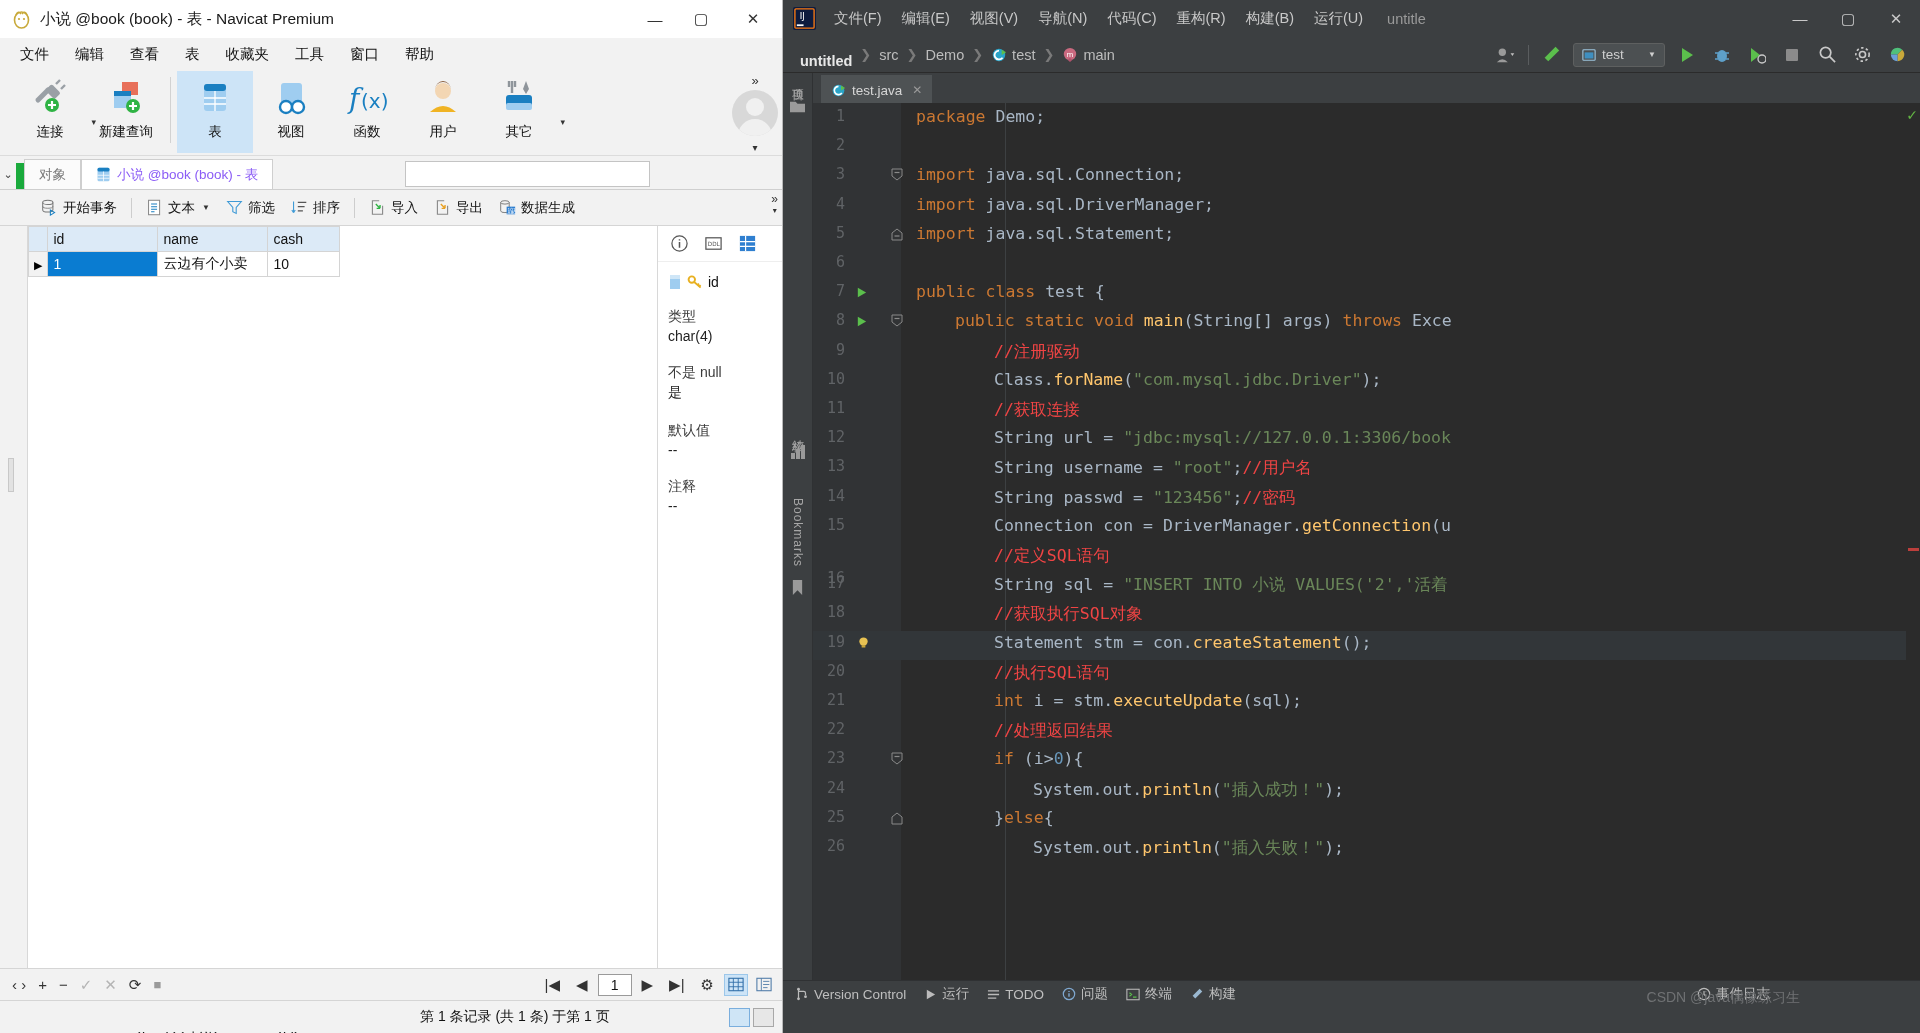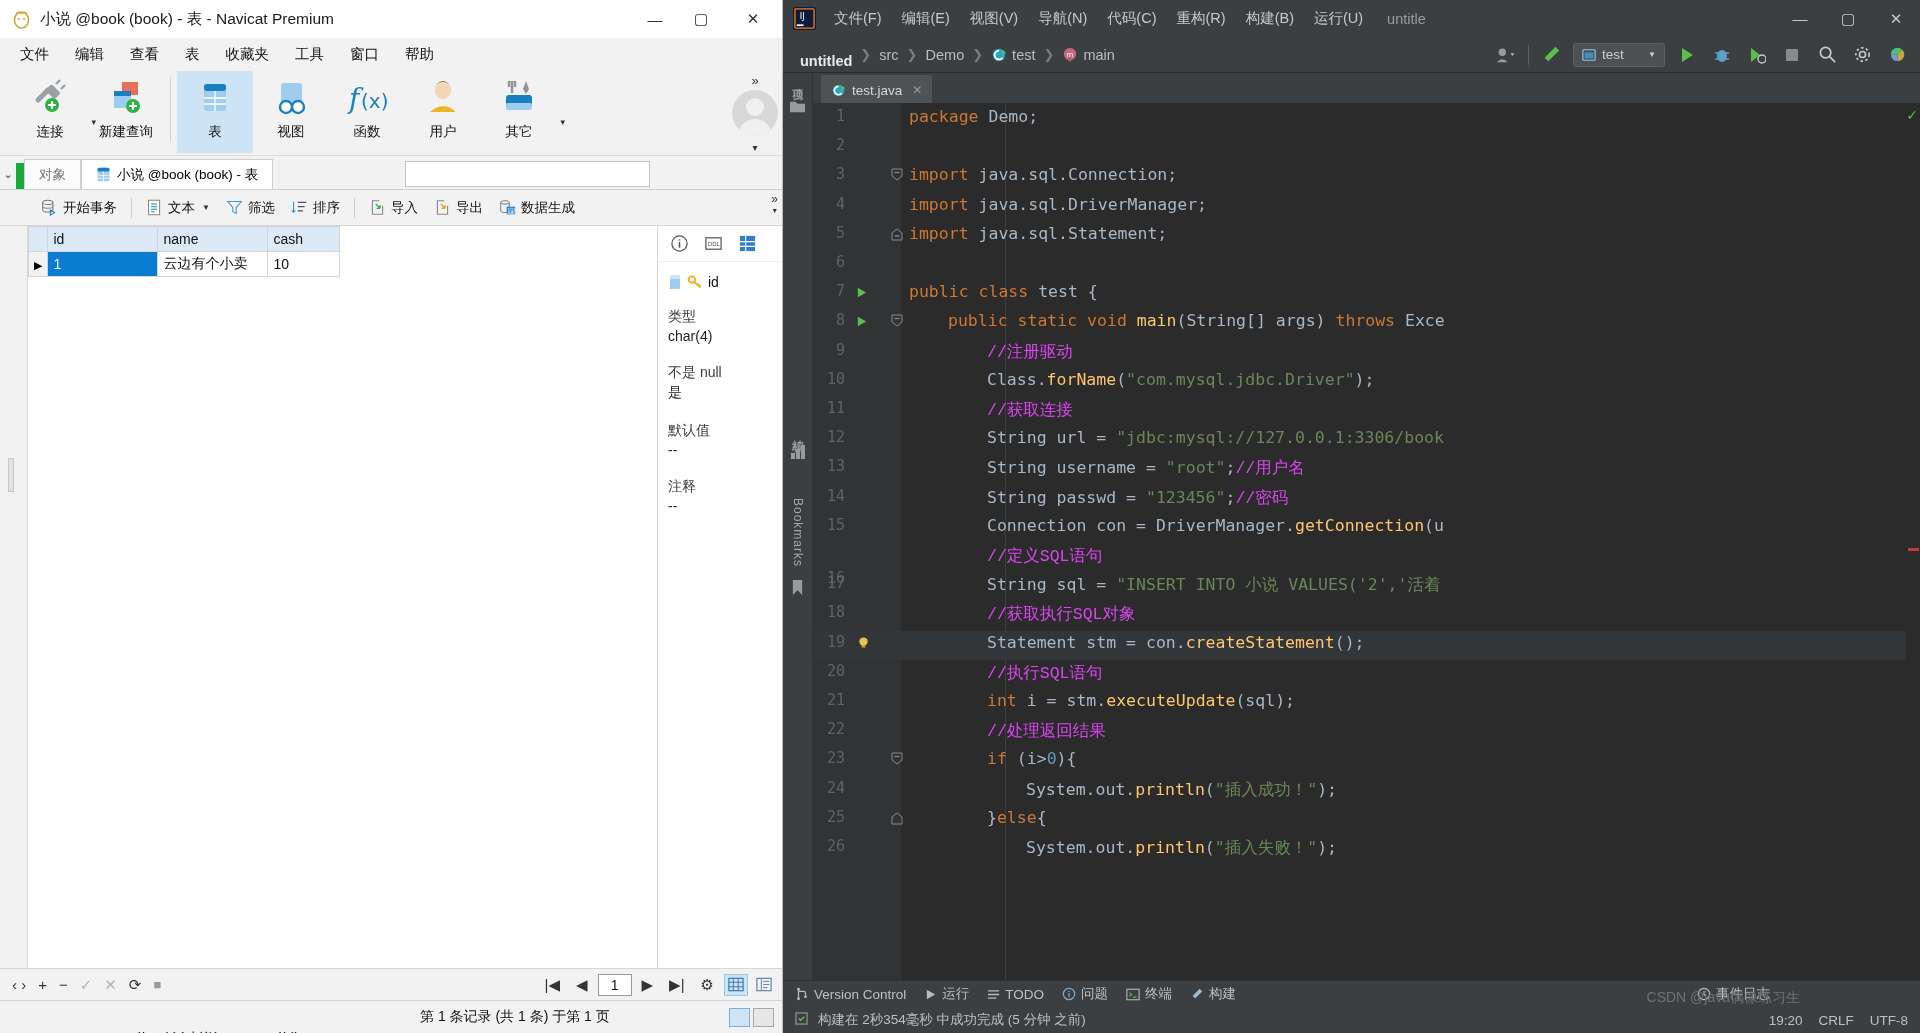--- a/index.html
+++ b/index.html
@@ -45,21 +45,21 @@
      background:#f0f0f0;left:6px;top:29px;}
   .rb-dd { font-size:10px; color:#333; margin-top:6px;}
 
   .nv-tabrow { height:34px; background:#f2f2f2; display:flex; align-items:flex-end;
      border-bottom:1px solid #cfcfcf; position:relative; }
   .nv-chev-l { width:16px; text-align:center; font-size:11px; color:#444; padding-bottom:8px;}
   .nv-greenbar { width:8px; height:26px; background:#1aaa3c; margin-bottom:0px;}
   .nv-tab { height:30px; display:flex; align-items:center; padding:0 14px;
      font-size:13.5px; color:#777; background:#fbfbfb; border:1px solid #cfcfcf;
      border-bottom:none; }
-  .nv-tab.active { background:#ffffff; color:#000000; }
+  .nv-tab.active { background:#ffffff; color:#8b5cf6; }
   .nv-tab .ti { margin-right:6px; display:flex; }
   .nv-searchbox { margin-left:auto; margin-right:132px; width:245px; height:26px;
      background:#fff; border:1px solid #c4c4c4; margin-bottom:2px;}
 
   .nv-toolbar2 { height:36px; background:#f2f2f2; display:flex; align-items:center;
      padding-left:34px; gap:2px; border-bottom:1px solid #d5d5d5; position:relative;}
   .tb2 { display:flex; align-items:center; gap:5px; padding:4px 7px; font-size:13.5px; color:#111;}
   .tb2 .cb { font-size:8px; color:#333; margin-left:2px;}
   .tb2sep { width:1px; height:20px; background:#cdcdcd; margin:0 5px;}
   .tb2-more { position:absolute; right:4px; top:2px; display:flex; flex-direction:column;
@@ -150,26 +150,26 @@
   .ij-tab .x { color:#9a9a9a; font-size:12px; margin-left:4px;}
 
   .codearea { flex:1; display:flex; position:relative; overflow:hidden; background:#2b2b2b;}
   .gutter { width:88px; background:#313335; position:relative; flex:none;}
   .ln { position:absolute; right:56px; font-size:15px; color:#606366;
      font-family:"DejaVu Sans Mono","Liberation Mono",monospace; text-align:right; width:30px;}
   .gmark { position:absolute; right:10px; width:20px; height:20px;
      display:flex; align-items:center; justify-content:center;}
   .codetext { flex:1; position:relative; font-family:"DejaVu Sans Mono","Liberation Mono",monospace;
      font-size:16.5px; white-space:pre; padding-left:14px;}
-  .cl { position:absolute; left:8px; white-space:pre;text-align:center; }
+  .cl { position:absolute; left:15px; white-space:pre;text-align:center; }
   .vline { position:absolute; left:104px; top:0; bottom:0; width:1px; background:#3d4042;}
   .hl-line { position:absolute; left:0; right:0; height:25px; background:#323639;}
   .kw { color:#cc7832; }
   .str { color:#6a8759; }
-  .cmt { color:#d946ef;font-family:Liberation Mono, monospace; }
+  .cmt { color:#ef4444; }
   .cls { color:#a9b7c6; }
   .mth { color:#ffc66d; }
   .fn  { color:#a9b7c6; }
   .num { color:#6897bb; }
   .pl  { color:#a9b7c6; }
   .scan { position:absolute; right:0; top:0; bottom:0; width:14px; background:#2b2b2b;}
   .scan .ok { position:absolute; right:2px; top:4px; color:#62b543; font-size:14px;}
   .scan .m1 { position:absolute; right:1px; top:445px; width:11px; height:3px; background:#bc3f3c;}
 
   .ij-statusrow { position:absolute; left:0; right:0; bottom:26px; height:27px;
@@ -785,30 +785,16 @@
       </span>
       <span class="sbt" style="margin-left:auto;margin-right:150px;">
         <svg width="14" height="14" viewBox="0 0 16 16">
             <circle cx="8" cy="8" r="6.5" fill="none" stroke="#bbb" stroke-width="1.3"></circle>
             <path d="M8 4.5 v4 l2.5 2" stroke="#bbb" stroke-width="1.3" fill="none"></path>
           </svg>
         <span>事件日志</span>
       </span>
     </div>
 
-    <div class="ij-statusrow2">
-      <span>
-        <svg width="13" height="13" viewBox="0 0 14 14">
-            <rect x="1" y="1" width="12" height="12" fill="none" stroke="#9a9a9a" stroke-width="1.2"></rect>
-            <path d="M4 7 l2 2 l4 -4" stroke="#5bbf4c" stroke-width="1.5" fill="none"></path>
-          </svg>
-      </span>
-      <span>构建在 2秒354毫秒 中成功完成 (5 分钟 之前)</span>
-      <span class="sb-right">
-        <span>19:20</span>
-        <span>CRLF</span>
-        <span>UTF-8</span>
-      </span>
-    </div>
 
     <span class="watermark">CSDN @java偶像练习生</span>
   </div>
 </div>
 
 </body></html>

